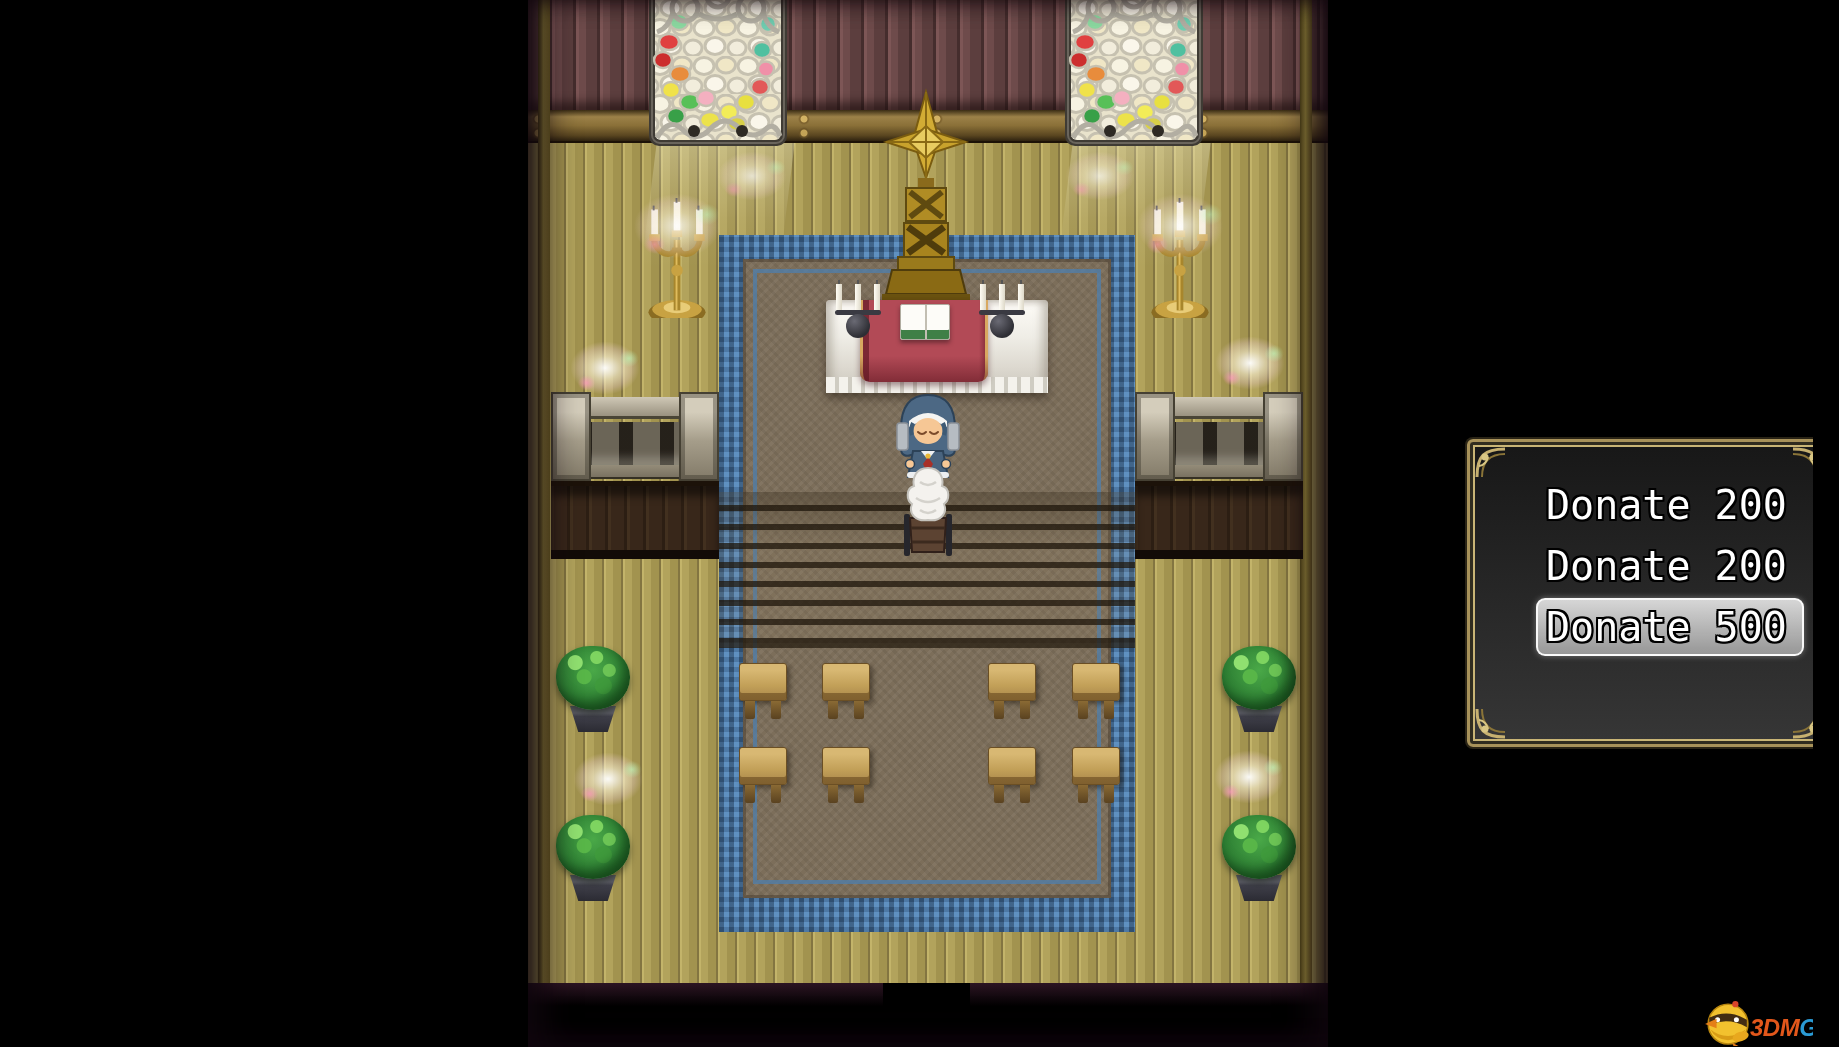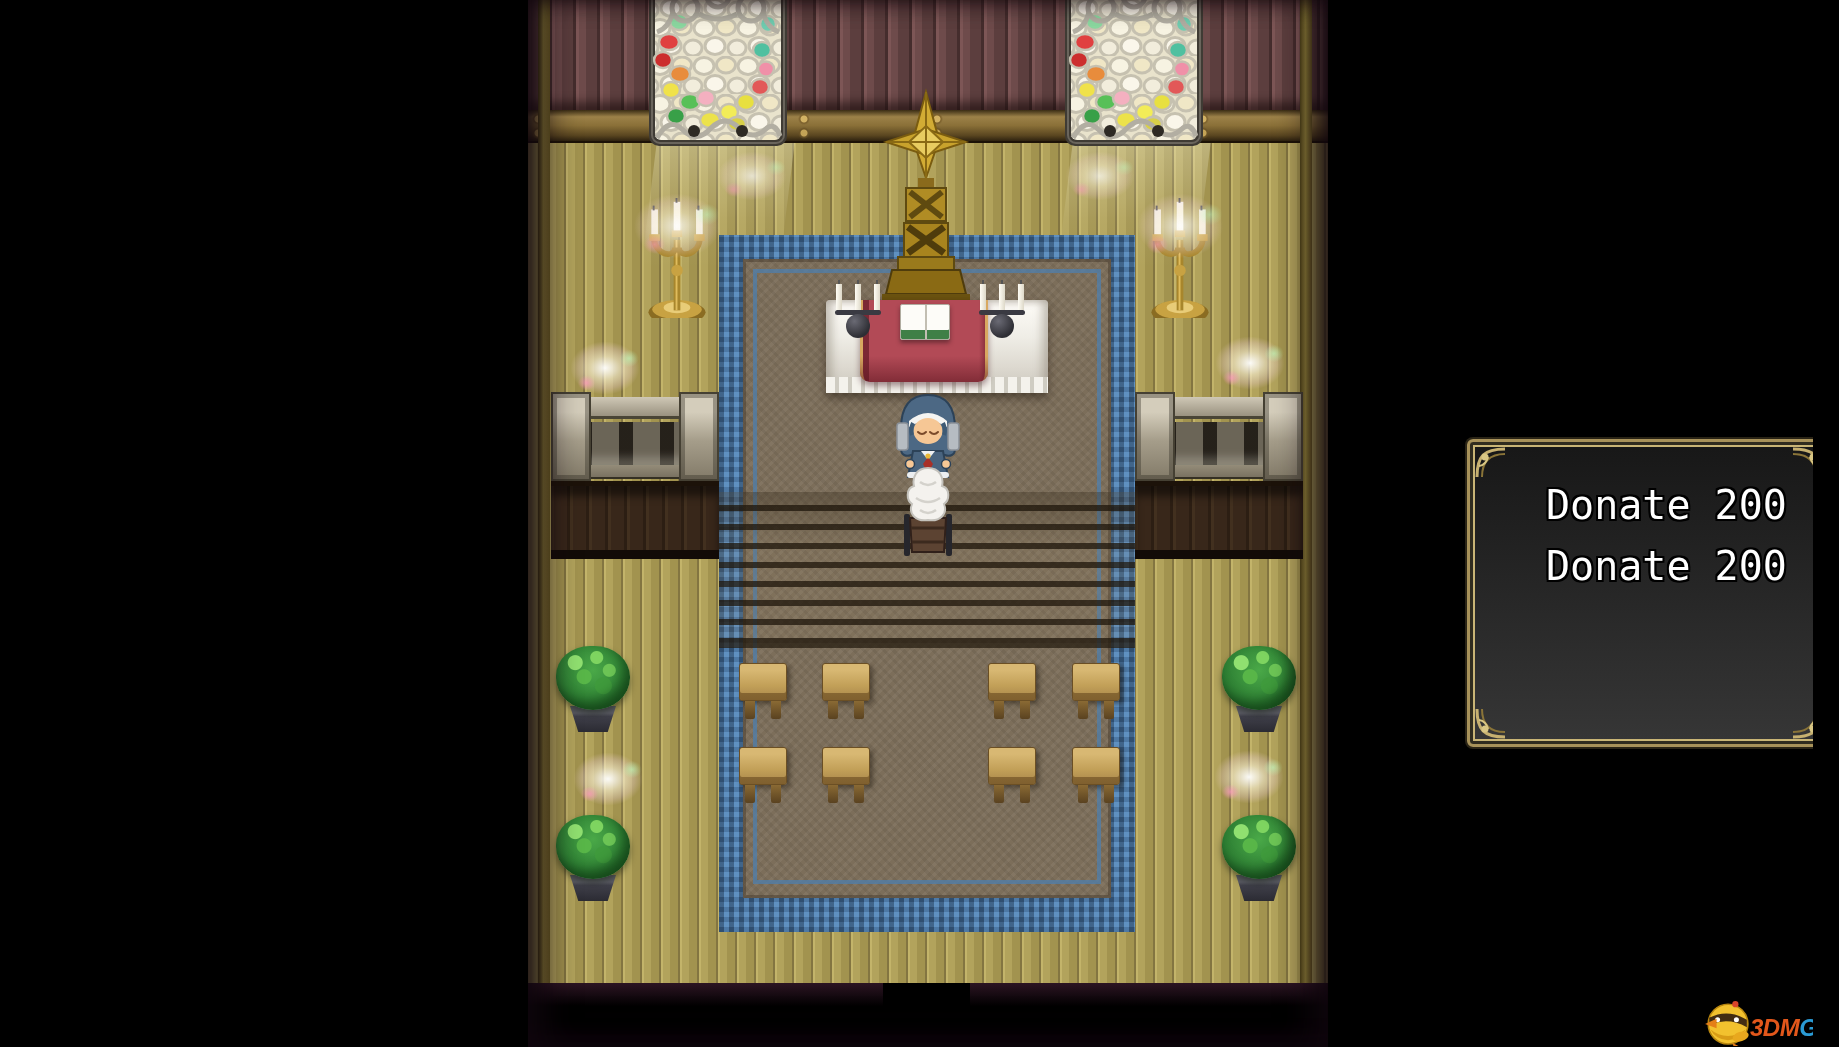--- a/index.html
+++ b/index.html
@@ -453,20 +453,23 @@
     <svg class="cw-corner corner-br" viewBox="0 0 34 34">
         <use href="#flourish"></use>
       </svg>
 
     <div class="cw-item">
       <span class="cw-label">Donate 200</span>
     </div>
     <div class="cw-item">
       <span class="cw-label">Donate 200</span>
     </div>
+    <div class="cw-item selected">
+      <span class="cw-label">Donate 500</span>
+    </div>
   </div>
 
   <div class="watermark">
     <svg class="wm-bird" viewBox="0 0 46 44">
         <use href="#bird"></use>
       </svg>
     <div class="wm-text">
       <span class="t1" style="color:#e2571b">3DM</span><span class="t2" style="color:#2a9ad4">GAME</span>
     </div>
   </div>

